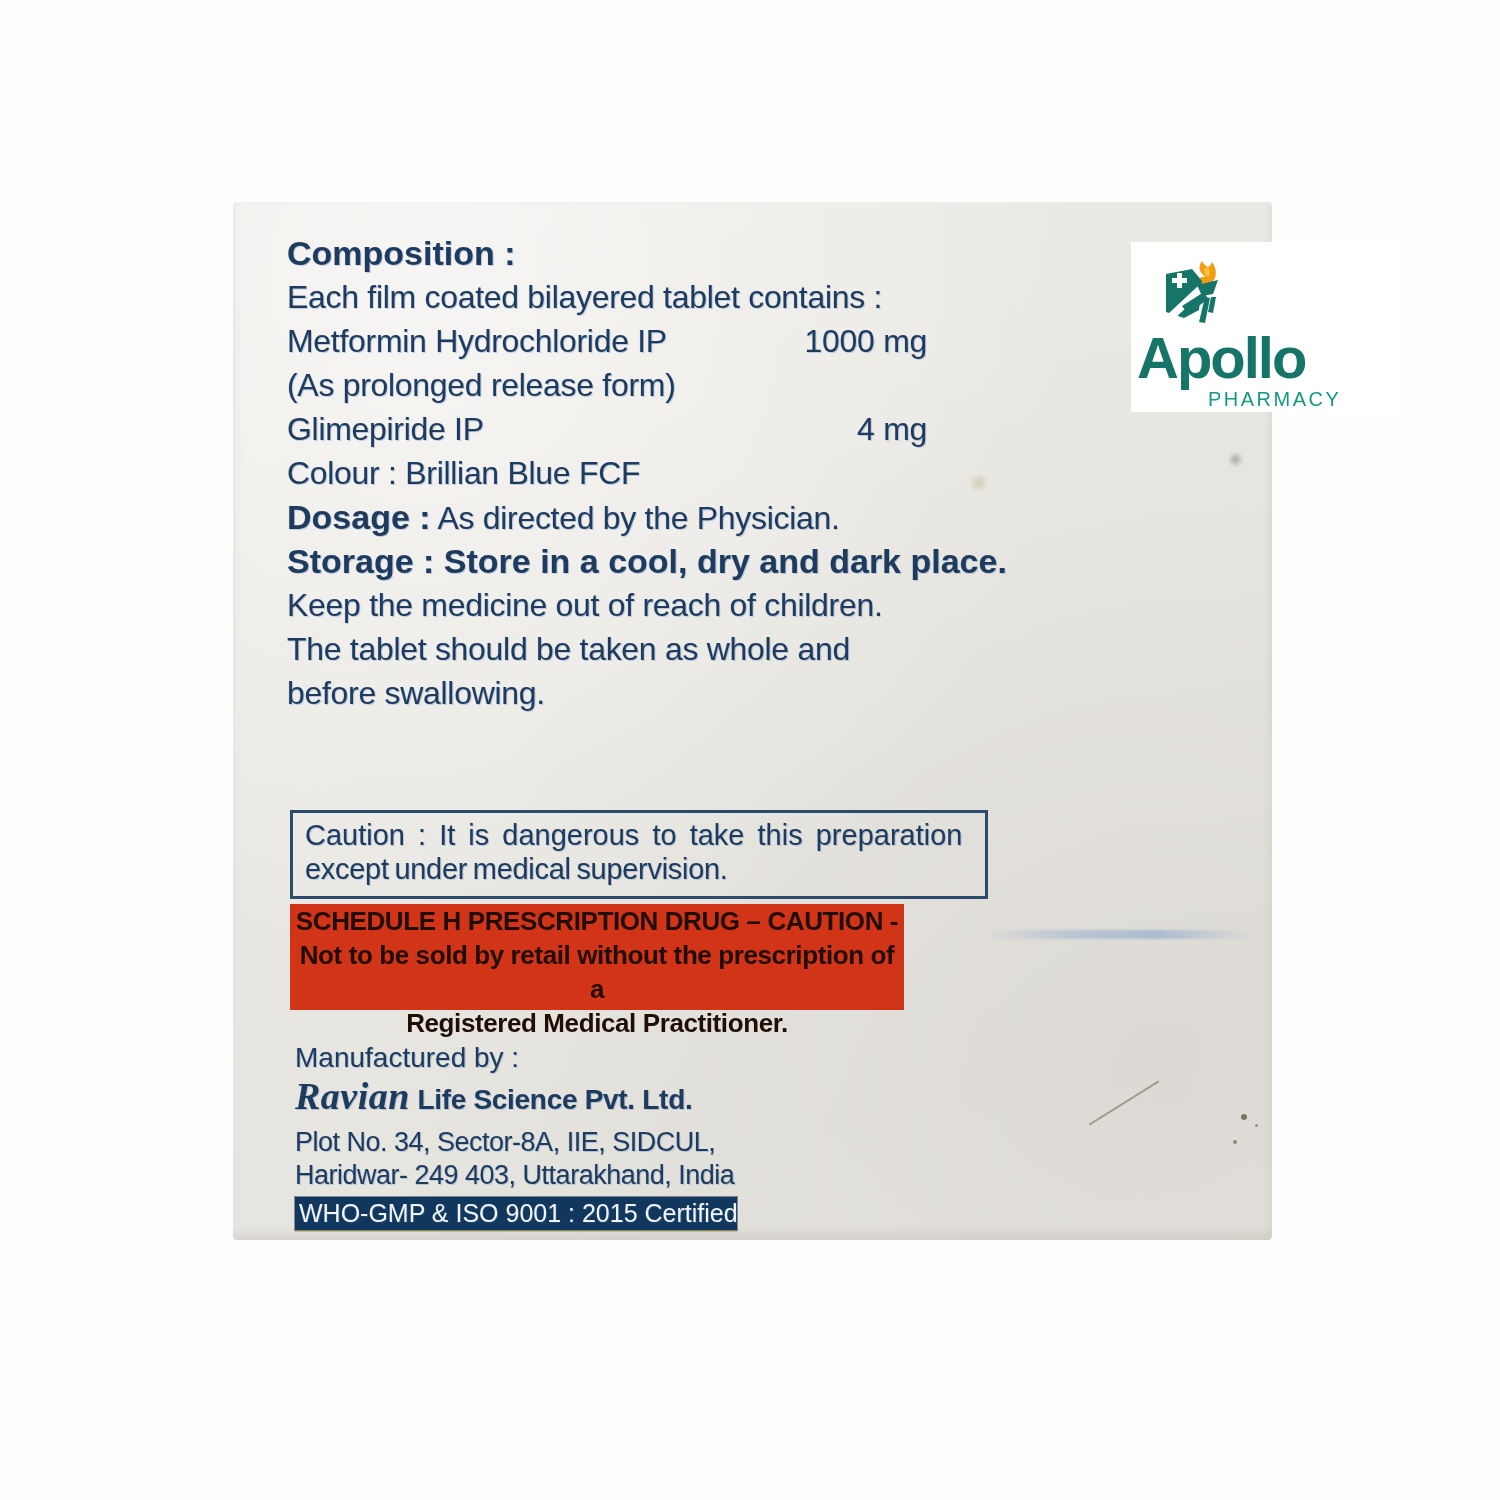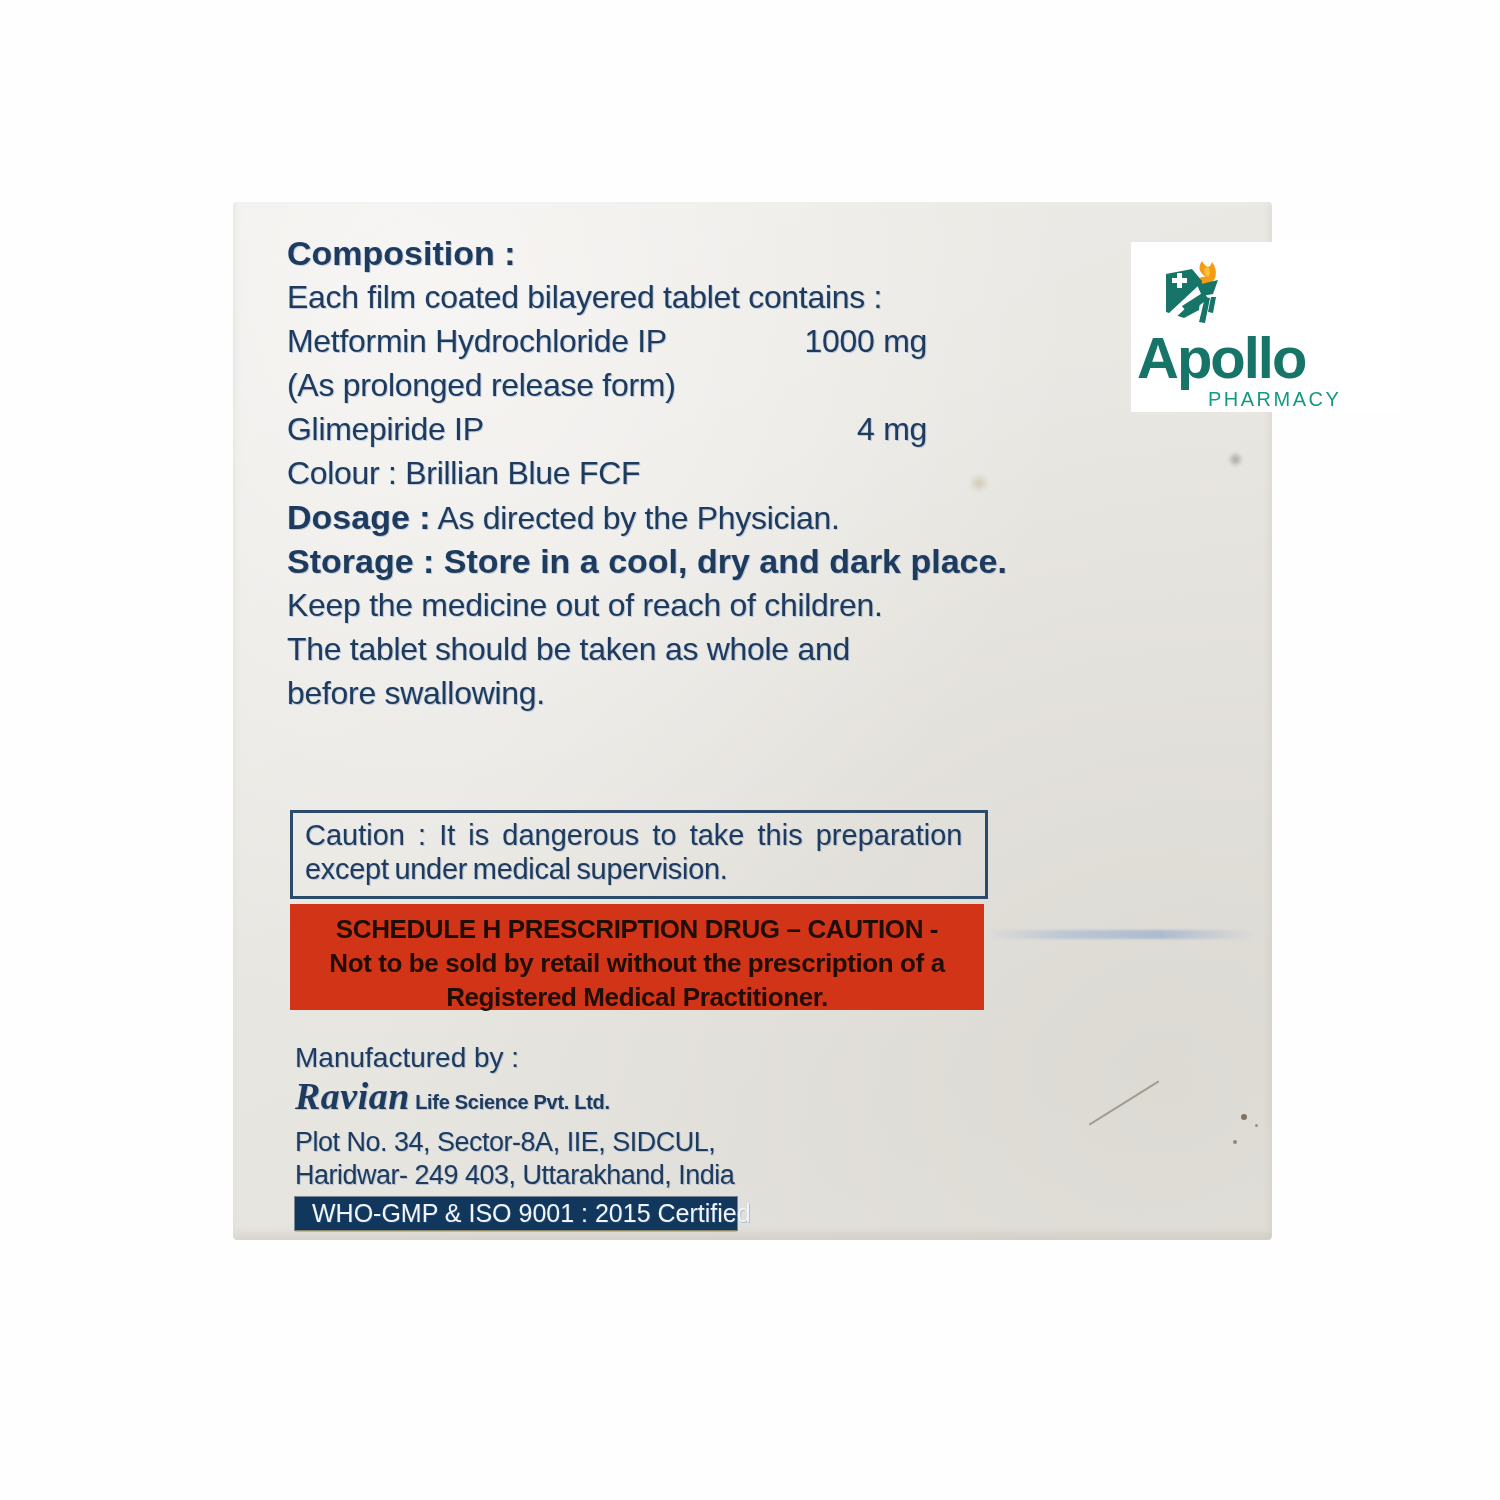--- a/index.html
+++ b/index.html
@@ -34,41 +34,41 @@
   .caution-box{
     position:absolute;left:57px;top:608px;width:668px;height:74px;
     border:3px solid #2c4a6a;
     padding:5px 12px 4px 12px;
     font-size:29px;line-height:34px;color:#1e3a5c;
   }
   .caution-box .l1{word-spacing:5px;white-space:nowrap;}
   .caution-box .l2{word-spacing:-2px;letter-spacing:-0.3px;white-space:nowrap;}
   
   .schedule-box{
-    position:absolute;left:57px;top:702px;width:694px;height:106px;
+    position:absolute;left:57px;top:702px;width:614px;height:106px;
     background:#d23418;
     color:#200d04;text-align:center;
     font-size:26px;font-weight:bold;line-height:34px;
-    padding-top:8px;box-sizing:border-box;letter-spacing:-0.4px;
+    padding-top:0;box-sizing:border-box;letter-spacing:-0.4px;
   }
   
   .mfg{
     position:absolute;left:62px;top:840px;color:#1e3a5c;
   }
   .mfg-label{font-size:28px;line-height:32px;}
   .brand-line{line-height:44px;white-space:nowrap;}
   .brand-script{
     font-family:Liberation Serif, serif;font-style:italic;font-weight:bold;
     font-size:38px;letter-spacing:0.5px;
   }
-  .brand-suffix{font-size:20px;font-weight:bold;letter-spacing:-0.3px;}
+  .brand-suffix{font-size:28px;font-weight:bold;letter-spacing:-0.3px;}
   .addr{font-size:27px;line-height:33px;letter-spacing:-0.5px;white-space:nowrap;}
   .cert-bar{
     margin-top:5px;width:442px;height:33px;background:#11375c;
-    color:#f2f4f6;font-size:25px;line-height:33px;padding-left:17px;
+    color:#f2f4f6;font-size:25px;line-height:33px;padding-left:4px;
     box-sizing:border-box;white-space:nowrap;
     box-shadow:0 2px 0 rgba(160,140,50,0.45), 0 0 0 1px rgba(20,40,70,0.5);
   }
   
   .logo-box{
     position:absolute;left:1131px;top:242px;width:241px;height:170px;
     background:#ffffff;
     padding-left:28px;
   }
   .logo-word{

